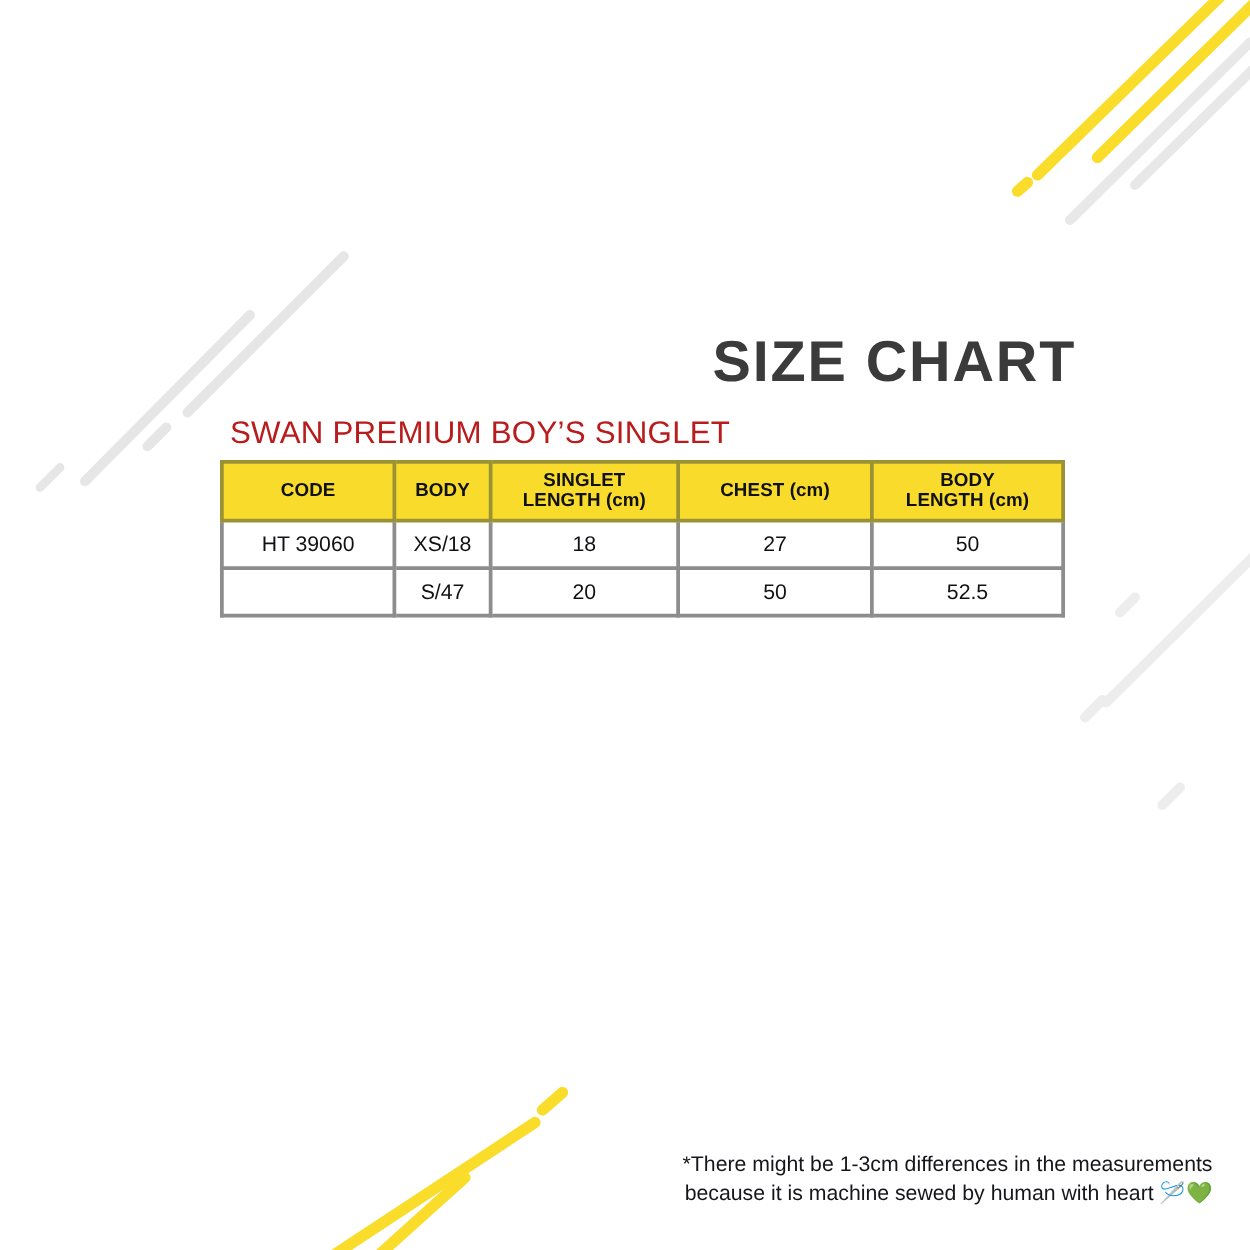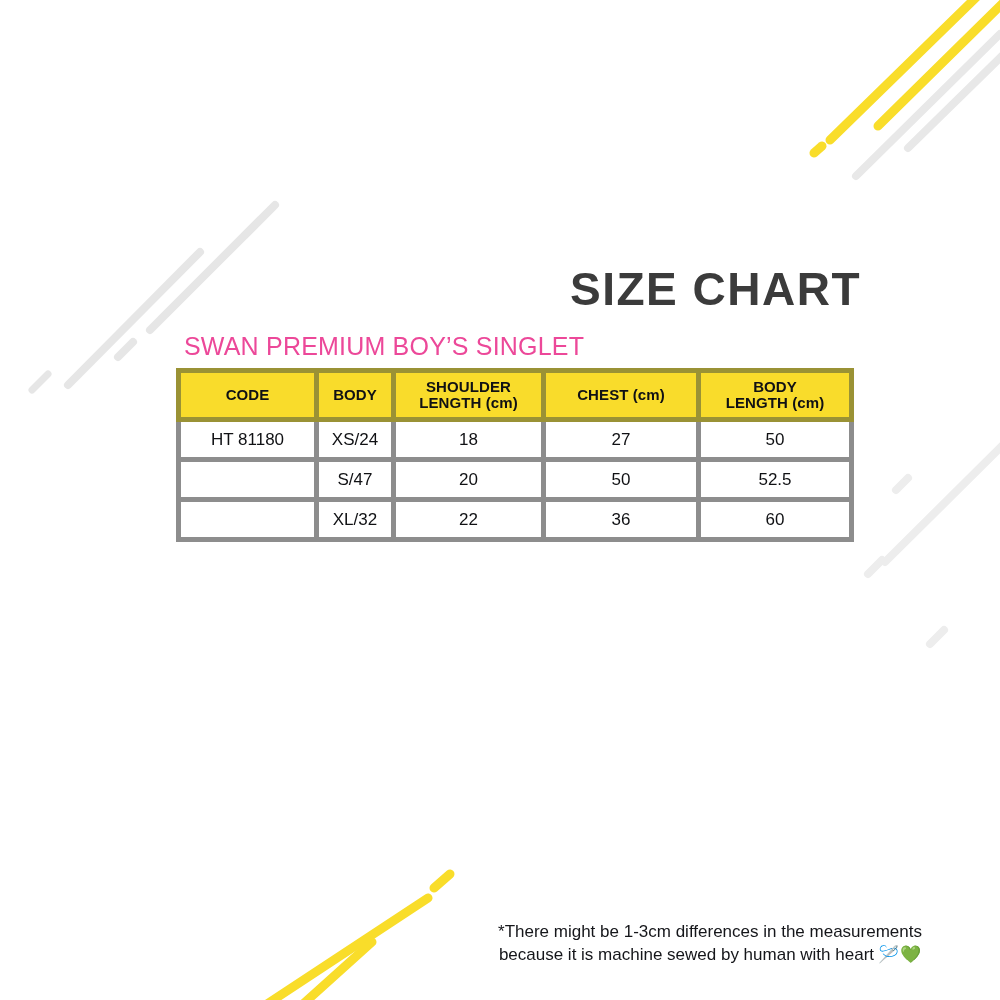--- a/index.html
+++ b/index.html
@@ -43,41 +43,41 @@
     white-space: nowrap;
     z-index: 3;
   }
   .page-subtitle {
     position: absolute;
     left: 184px;
     top: 332px;
     font-size: 25px;
     font-weight: normal;
     letter-spacing: 0.2px;
-    color: #ec4899;
+    color: #b91c1c;
     white-space: nowrap;
     z-index: 3;
   }
 
   
   .size-table-wrap {
     position: absolute;
     left: 176px;
     top: 368px;
     width: 673px;
     z-index: 3;
   }
   table.size-table {
     border-collapse: collapse;
     width: 673px;
     table-layout: fixed;
   }
   table.size-table th,
   table.size-table td {
-    border: 5px solid #0ea5e9;
+    border: 3px solid #0ea5e9;
     text-align: center;
     vertical-align: middle;
     color: #101114;
   }
   table.size-table thead th {
     background: #f9dc2b;
     border-color: #9a9235;
     font-size: 15px;
     font-weight: bold;
     line-height: 1.08;
@@ -104,21 +104,21 @@
 
   
   .footnote {
     position: absolute;
     left: 450px;
     top: 920px;
     width: 520px;
     font-size: 17px;
     line-height: 1.38;
     color: #15161a;
-    text-align: center;
+    text-align: right;
     z-index: 3;
   }
   .footnote .emoji {
     font-size: 17px;
   }
 </style>
 </head>
 <body>
 
 <div id="canvas">
@@ -175,54 +175,47 @@
       </colgroup>
       <thead>
         <tr>
           <th>
             <span>CODE</span>
           </th>
           <th>
             <span>BODY</span>
           </th>
           <th>
-            <span>SHOULDER</span><br>
+            <span>SINGLET</span><br>
             <span>LENGTH (cm)</span>
           </th>
           <th>
             <span>CHEST (cm)</span>
           </th>
           <th>
             <span>BODY</span><br>
             <span>LENGTH (cm)</span>
           </th>
         </tr>
       </thead>
       <tbody>
         <tr>
-          <td class="code-cell">HT 81180</td>
-          <td>XS/24</td>
+          <td class="code-cell">HT 39060</td>
+          <td>XS/18</td>
           <td>18</td>
           <td>27</td>
           <td>50</td>
         </tr>
         <tr>
           <td class="code-cell"></td>
           <td>S/47</td>
           <td>20</td>
           <td>50</td>
           <td>52.5</td>
         </tr>
-        <tr>
-          <td class="code-cell"></td>
-          <td>XL/32</td>
-          <td>22</td>
-          <td>36</td>
-          <td>60</td>
-        </tr>
       </tbody>
     </table>
   </div>
 
   <div class="footnote">
     <span>*There might be 1-3cm differences in the measurements</span><br>
     <span>because it is machine sewed by human with heart</span>
     <span class="emoji">🪡</span><span class="emoji">💚</span>
   </div>
 

